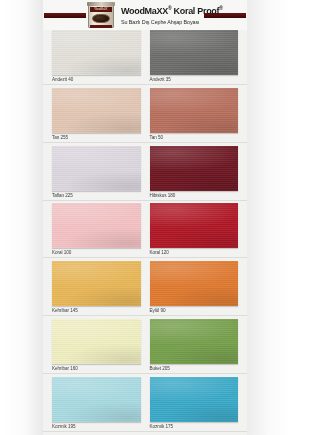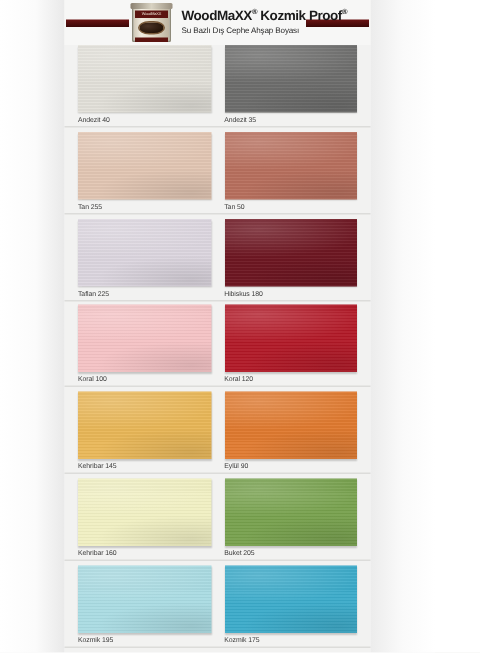--- a/index.html
+++ b/index.html
@@ -209,21 +209,21 @@
     <div class="can">
       <div class="can-body"></div>
       <div class="can-lid"></div>
       <div class="can-label">WoodMaXX</div>
       <div class="can-swatch"></div>
       <div class="can-foot"></div>
     </div>
 
     <div class="hdr-text">
       <div class="hdr-title">
-        <span>WoodMaXX</span><sup>®</sup><span> Kozmik Proof</span><sup>®</sup>
+        <span>WoodMaXX</span><sup>®</sup><span> Koral Proof</span><sup>®</sup>
       </div>
       <div class="hdr-sub">Su Bazlı Dış Cephe Ahşap Boyası</div>
     </div>
   </div>
 
   <div class="grid" id="grid">
       <div class="row">
         <div class="cell">
           <div class="chip" style="background: rgb(227, 225, 218);"></div>
           <div class="label">Andezit 40</div>

